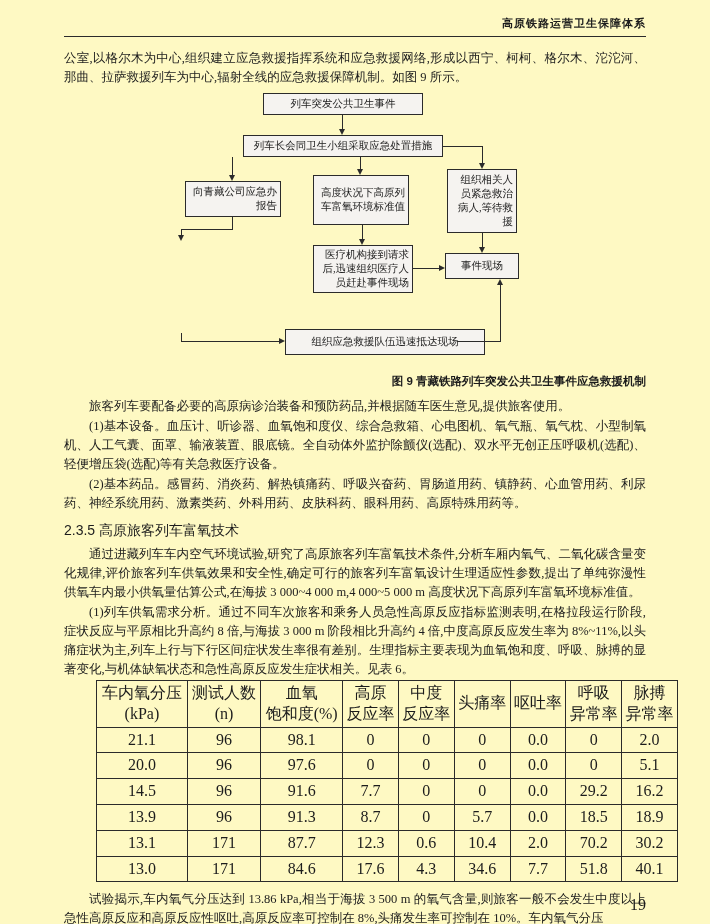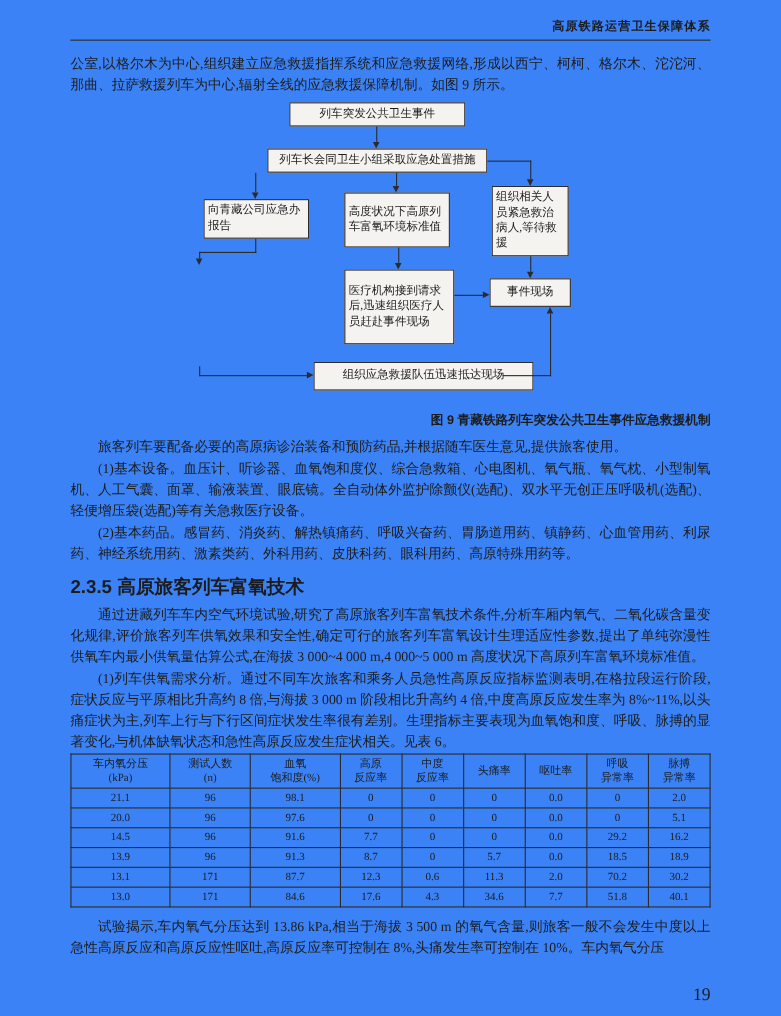--- a/index.html
+++ b/index.html
@@ -1,20 +1,20 @@
 <!DOCTYPE html>
 <html lang="zh"><head>
 <meta charset="utf-8">
 <style>
   html,body { margin:0; padding:0; background:#d9d7d4; }
   .page {
     position:relative;
     width:710px; height:924px;
     margin:0 auto;
-    background:#3b82f6;
+    background:#fef9c3;
     box-sizing:border-box;
     padding:16px 64px 30px;
     font-family:"Liberation Serif","DejaVu Serif",serif;
     color:#1c1c1c;
     overflow:hidden;
   }
   
   .running-header {
     text-align:right;
     font-family:"Liberation Sans","DejaVu Sans",sans-serif;
@@ -27,35 +27,35 @@
   }
   .para {
     font-size:12.5px;
     line-height:19px;
     text-align:justify;
     margin:0 0 1px;
   }
   .indent { text-indent:2em; }
   .section-heading {
     font-family:"Liberation Sans","DejaVu Sans",sans-serif;
-    font-size:17px;
-    font-weight:bold;
+    font-size:14px;
+    font-weight:normal;
     margin:9px 0 5px;
   }
   
   .figure-wrap { margin:6px 0 8px; }
   .fc { position:relative; width:560px; height:272px; margin:0 auto; }
   .fc-box {
     position:absolute;
     border:1px solid #2b2b2b;
     background:#f5f3f0;
     font-size:10.5px;
     line-height:1.32;
     display:flex; align-items:center; justify-content:center;
-    text-align:left;
+    text-align:right;
     padding:2px 3px;
     box-sizing:border-box;
   }
   .fc-line { position:absolute; background:#2b2b2b; }
   .fc-arr { position:absolute; width:0; height:0; }
   .arr-down  { border-left:3px solid transparent; border-right:3px solid transparent; border-top:6px solid #2b2b2b; }
   .arr-right { border-top:3px solid transparent; border-bottom:3px solid transparent; border-left:6px solid #2b2b2b; }
   .arr-up    { border-left:3px solid transparent; border-right:3px solid transparent; border-bottom:6px solid #2b2b2b; }
   .fig-caption {
     text-align:right;
@@ -67,22 +67,23 @@
   
   .table-title-row { position:relative; text-align:center; margin:8px 0 3px; height:16px; }
   .tbl-title {
     font-family:"Liberation Sans","DejaVu Sans",sans-serif;
     font-weight:bold; font-size:11.5px;
   }
   .tbl-unit { position:absolute; right:0; top:2px; font-size:11px; }
   table.data {
     width:100%;
     border-collapse:collapse;
-    font-size:10px;
+    font-size:16px;
     border:1.5px solid #2b2b2b;
+    margin-left:32px;
   }
   table.data th, table.data td {
     border:1px solid #2b2b2b;
     text-align:center;
     vertical-align:middle;
     padding:2px 1px;
     font-weight:normal;
     line-height:1.3;
   }
   table.data th { white-space:pre-line; }
@@ -105,21 +106,21 @@
   <p class="para">公室,以格尔木为中心,组织建立应急救援指挥系统和应急救援网络,形成以西宁、柯柯、格尔木、沱沱河、那曲、拉萨救援列车为中心,辐射全线的应急救援保障机制。如图 9 所示。</p>
 
   <div class="figure-wrap">
     <div class="fc">
 
       <div class="fc-box" style="left:188px;top:0;width:160px;height:22px">列车突发公共卫生事件</div>
       <div class="fc-box" style="left:110px;top:88px;width:96px;height:36px">向青藏公司应急办报告</div>
       <div class="fc-box" style="left:168px;top:42px;width:200px;height:22px">列车长会同卫生小组采取应急处置措施</div>
       <div class="fc-box" style="left:238px;top:82px;width:96px;height:50px">高度状况下高原列车富氧环境标准值</div>
       <div class="fc-box" style="left:372px;top:76px;width:70px;height:64px">组织相关人员紧急救治病人,等待救援</div>
-      <div class="fc-box" style="left:238px;top:152px;width:100px;height:68px">医疗机构接到请求后,迅速组织医疗人员赶赴事件现场</div>
+      <div class="fc-box" style="left:238px;top:152px;width:100px;height:48px">医疗机构接到请求后,迅速组织医疗人员赶赴事件现场</div>
       <div class="fc-box" style="left:370px;top:160px;width:74px;height:26px">事件现场</div>
       <div class="fc-box" style="left:210px;top:236px;width:200px;height:26px">组织应急救援队伍迅速抵达现场</div>
 
       <div class="fc-line" style="left:267px;top:22px;width:1px;height:14px"></div>
       <div class="fc-arr arr-down" style="left:264px;top:36px"></div>
 
       <div class="fc-line" style="left:157px;top:64px;width:1px;height:18px"></div>
       <div class="fc-arr arr-down" style="left:154px;top:82px"></div>
 
       <div class="fc-line" style="left:285px;top:64px;width:1px;height:12px"></div>
@@ -230,21 +231,21 @@
           <td>0.0</td>
           <td>18.5</td>
           <td>18.9</td>
         </tr>
         <tr>
           <td>13.1</td>
           <td>171</td>
           <td>87.7</td>
           <td>12.3</td>
           <td>0.6</td>
-          <td>11.3</td>
+          <td>10.4</td>
           <td>2.0</td>
           <td>70.2</td>
           <td>30.2</td>
         </tr>
         <tr>
           <td>13.0</td>
           <td>171</td>
           <td>84.6</td>
           <td>17.6</td>
           <td>4.3</td>

